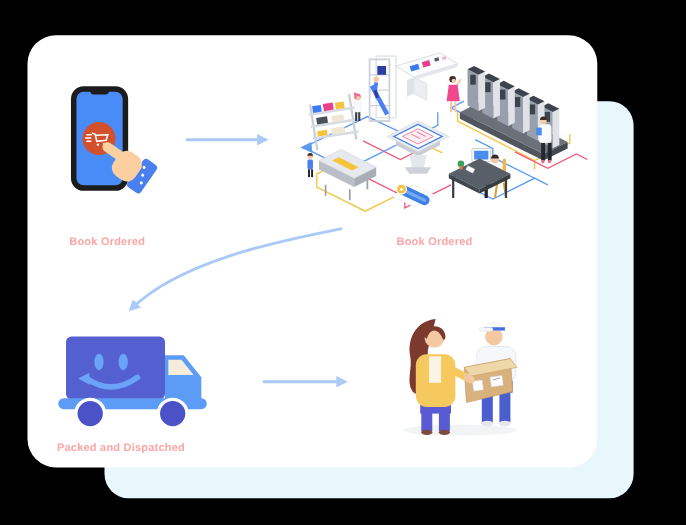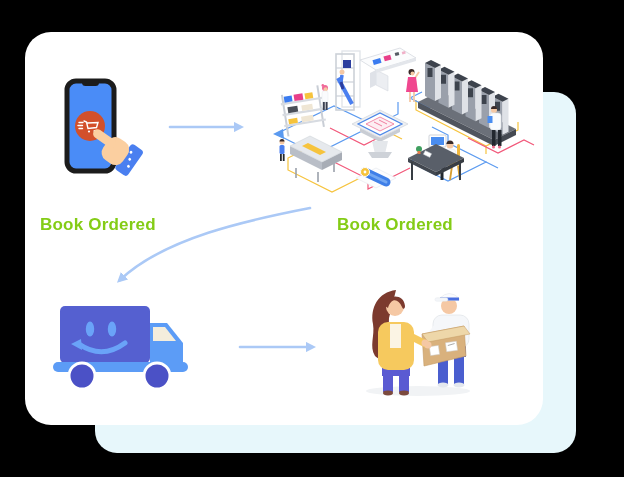--- a/index.html
+++ b/index.html
@@ -3,22 +3,22 @@
 <meta charset="utf-8">
 <style>
   html,body{margin:0;padding:0;background:#000;}
   .stage{position:relative;width:624px;height:477px;background:#000;overflow:hidden;
          font-family:"Liberation Sans",sans-serif;}
   .accent-card{position:absolute;left:95px;top:92px;width:481px;height:361px;
                background:#e7f7fb;border-radius:22px;}
   .main-card{position:absolute;left:25px;top:32px;width:518px;height:393px;
              background:#ffffff;border-radius:26px;}
   .abs{position:absolute;}
-  .step-label{position:absolute;text-align:center;color:#84cc16;font-weight:700;
-              font-size:17px;letter-spacing:.2px;white-space:nowrap;}
+  .step-label{position:absolute;text-align:center;color:#fca5a5;font-weight:700;
+              font-size:10px;letter-spacing:.2px;white-space:nowrap;}
 </style>
 </head>
 <body>
 
 <div class="stage">
 
   <div class="accent-card"></div>
   <div class="main-card"></div>
 
   <svg class="abs" style="left:58px;top:72px" width="105" height="112" viewBox="0 0 105 112">
@@ -337,14 +337,15 @@
       </g>
     </g>
 
     <line x1="52" y1="53" x2="70" y2="62" stroke="#f6c95e" stroke-width="7" stroke-linecap="round"></line>
     <circle cx="72" cy="63" r="3.5" fill="#f5c8a4"></circle>
     <circle cx="69" cy="61" r="3.5" fill="#f5c8a4"></circle>
   </svg>
 
   <div class="step-label" style="left:40px;top:215px;width:115px">Book Ordered</div>
   <div class="step-label" style="left:335px;top:215px;width:120px">Book Ordered</div>
+  <div class="step-label" style="left:30px;top:402px;width:160px">Packed and Dispatched</div>
 
 </div>
 
 </body></html>

